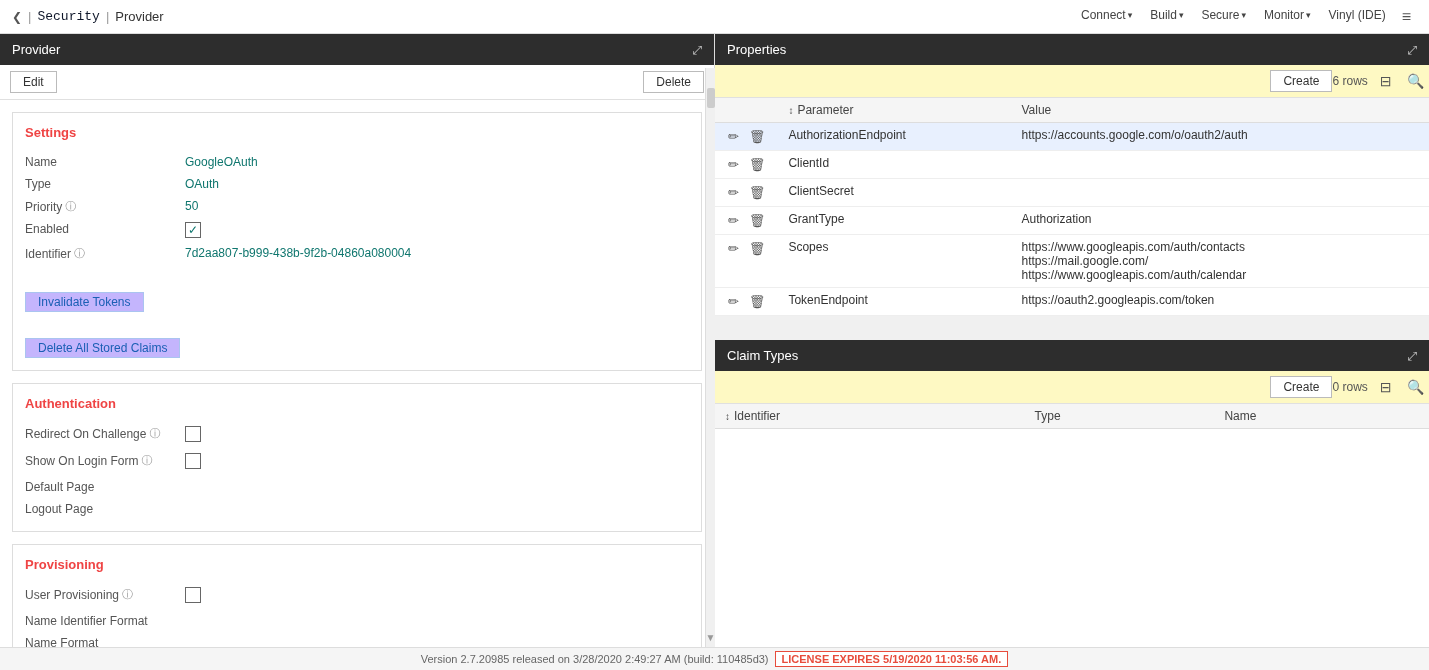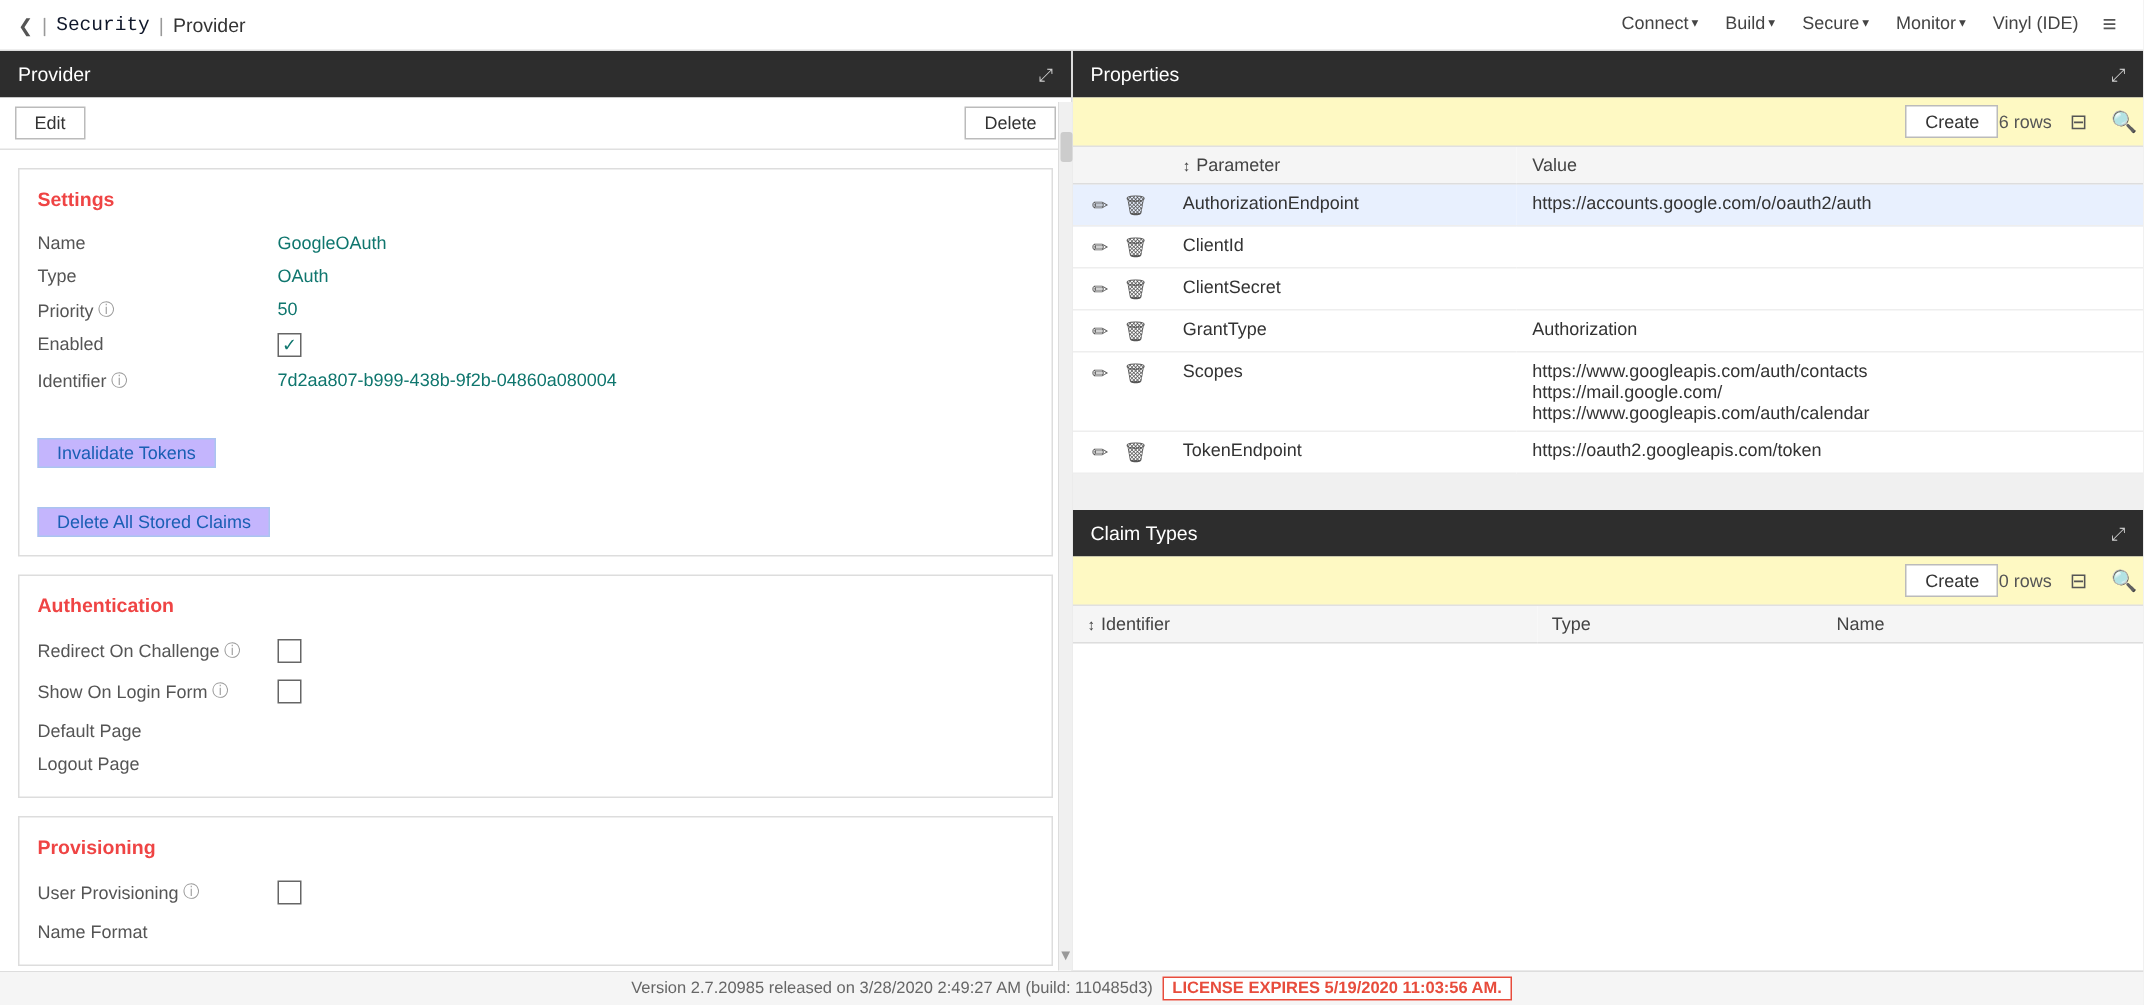--- a/index.html
+++ b/index.html
@@ -368,20 +368,24 @@
         <div class="section">
           <div class="section-title">Provisioning</div>
 
           <div class="field-row">
             <div class="field-label">User Provisioning <span class="info-icon">ⓘ</span></div>
             <div class="field-value">
               <div class="checkbox-display"></div>
             </div>
           </div>
           <div class="field-row">
+            <div class="field-label">Name Identifier Format</div>
+            <div class="field-value"></div>
+          </div>
+          <div class="field-row">
             <div class="field-label">Name Format</div>
             <div class="field-value"></div>
           </div>
         </div>
 
       </div>
     </div>
 
     <div style="position:absolute; right:0; top:34px; bottom:0; width:10px; background:#f0f0f0; border-left:1px solid #ddd; display:flex; flex-direction:column;">
       <div style="width:8px; height:20px; margin:2px auto; background:#ccc; border-radius:2px; margin-top:20px;"></div>

